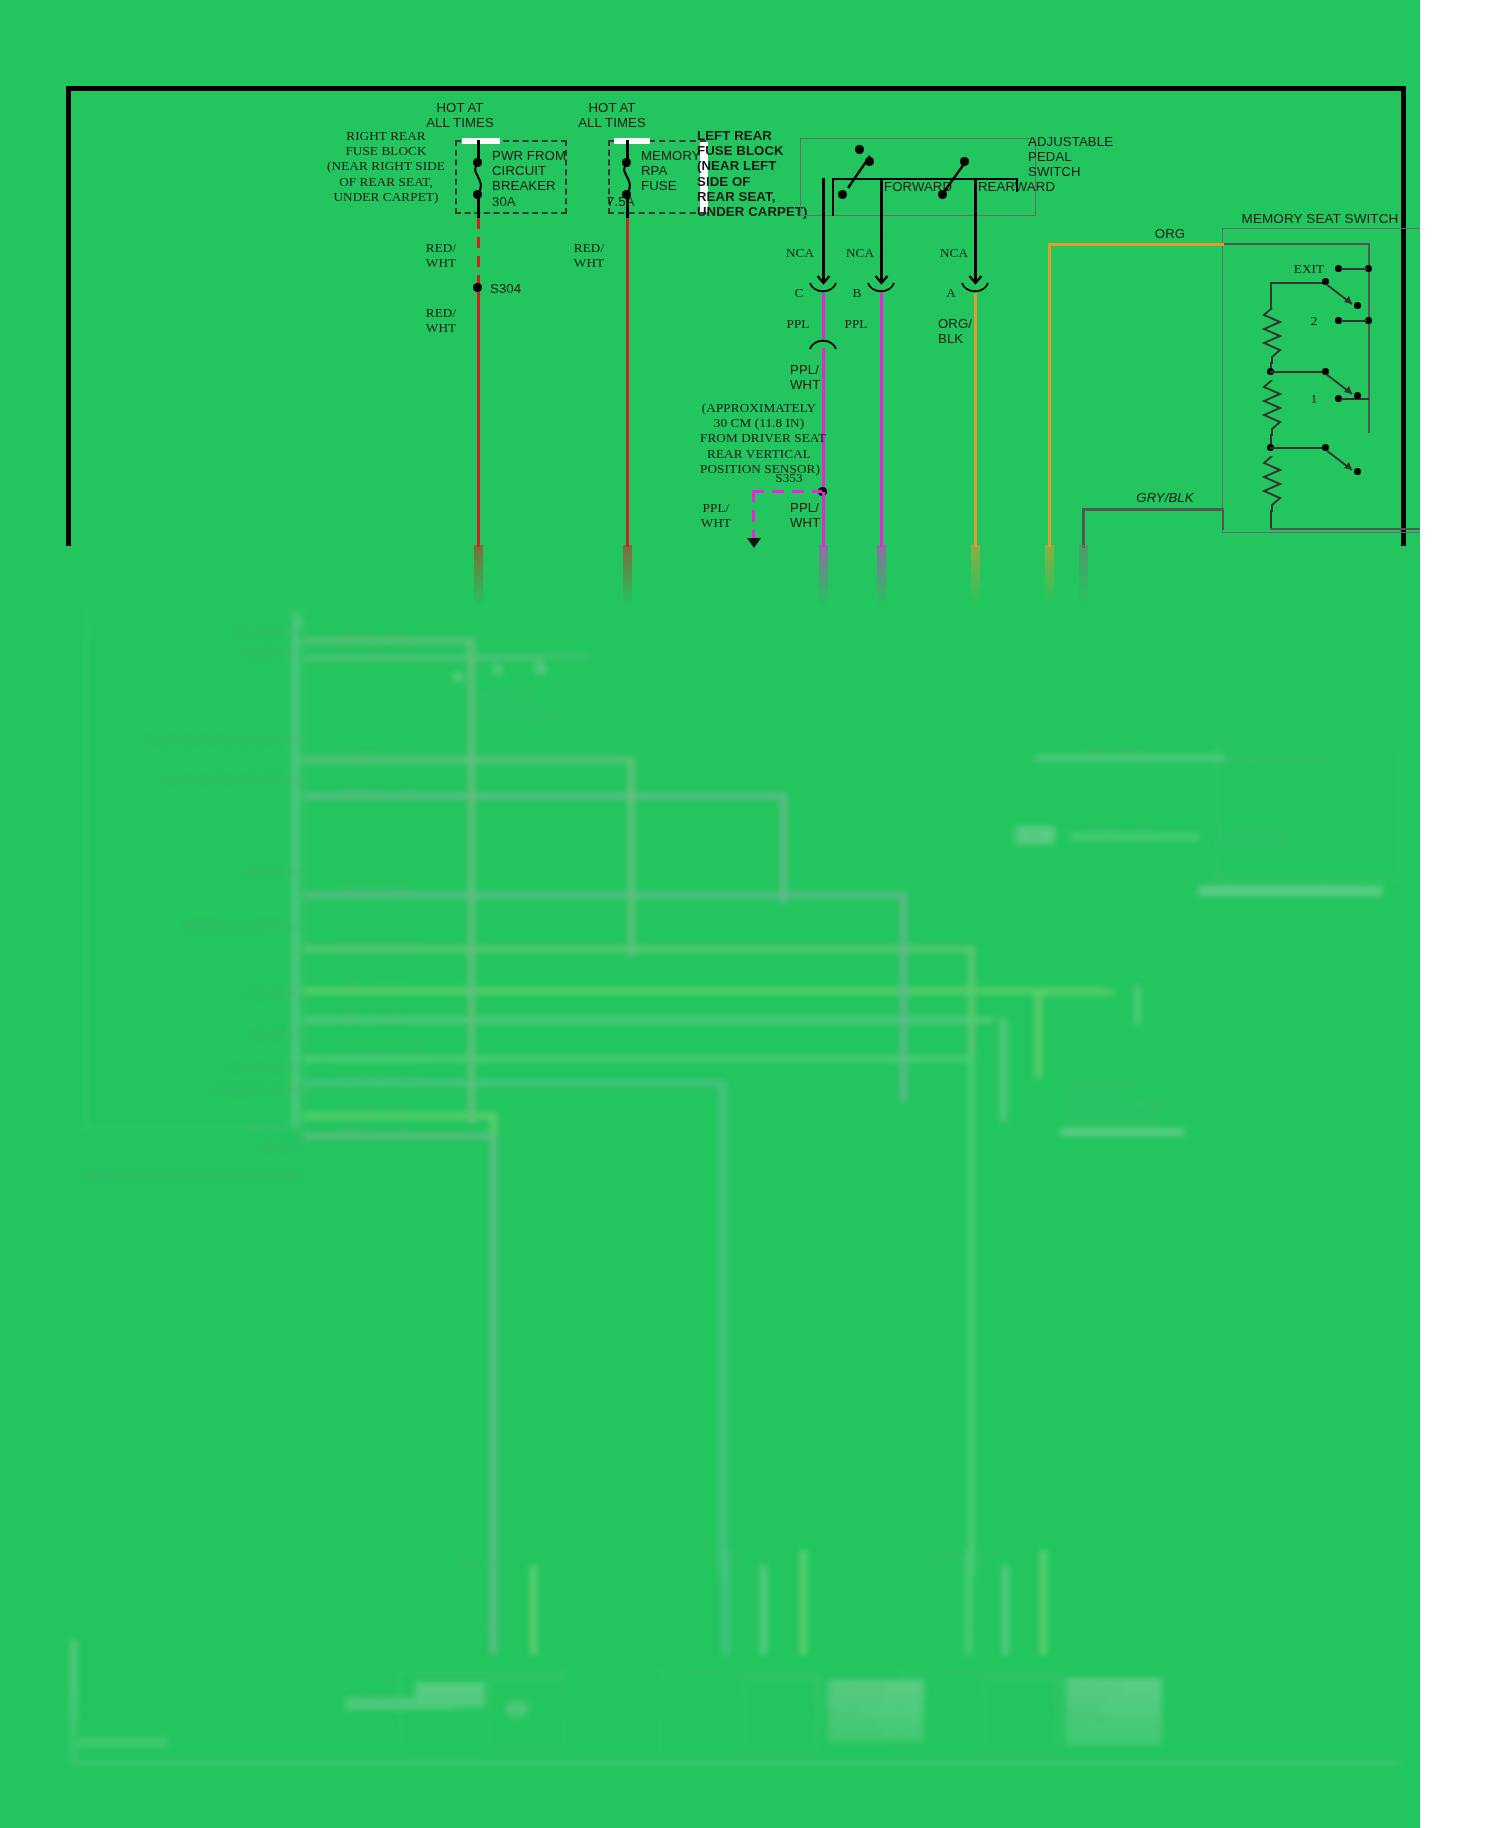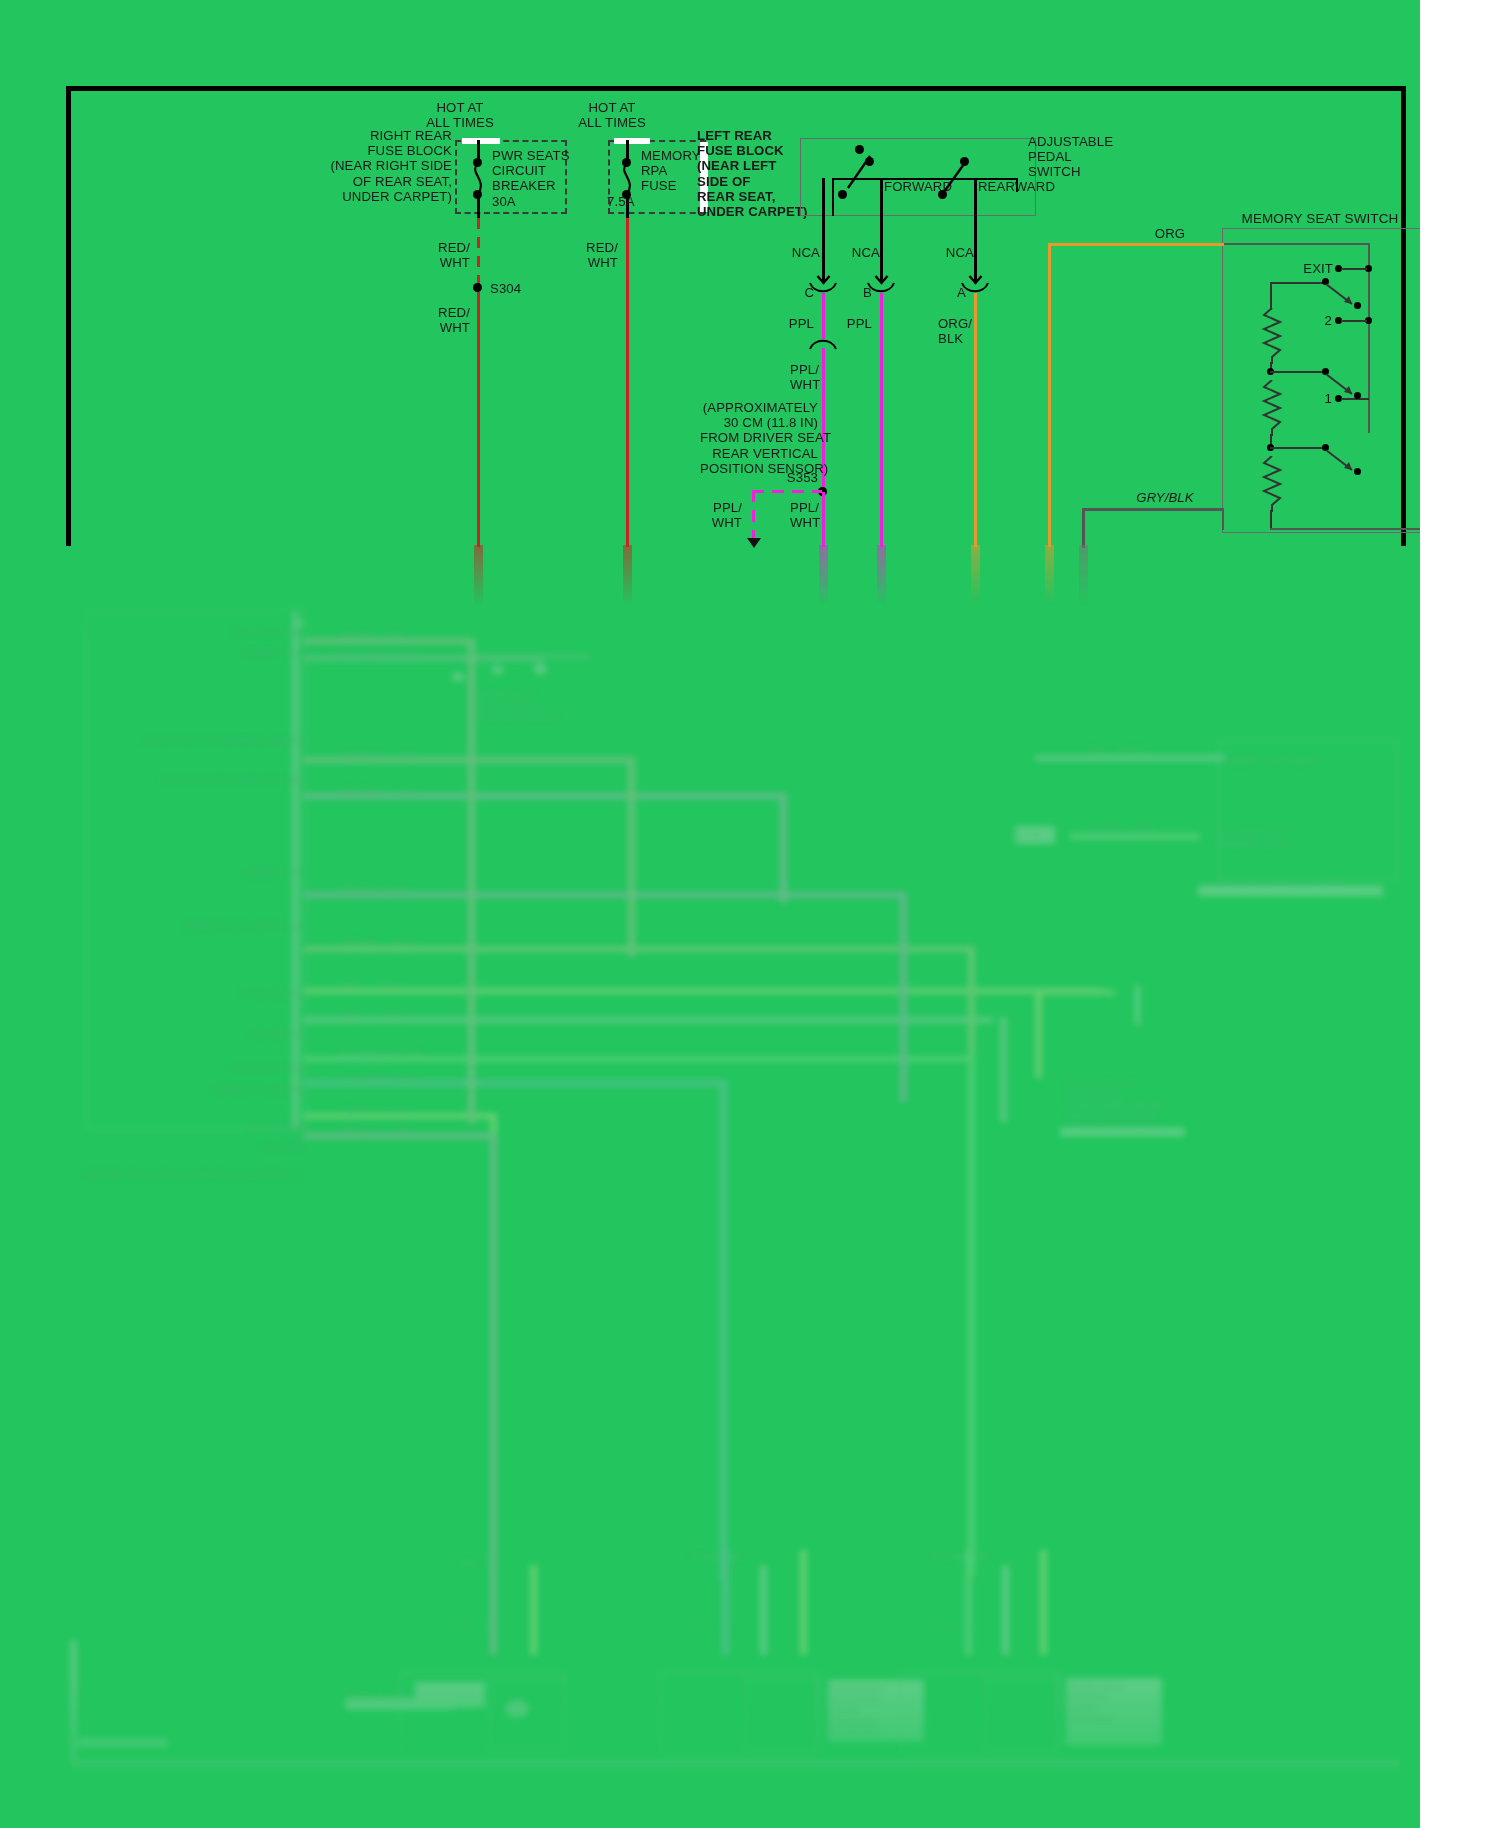--- a/index.html
+++ b/index.html
@@ -39,21 +39,21 @@
   
   .txt {
     position: absolute;
     font-size: 13.2px;
     line-height: 15.2px;
     color: #1a1a1a;
     white-space: pre;
     letter-spacing: 0.1px;
   }
   .txt.c { text-align: center; }
-  .txt.r { text-align: right; }
+  .txt.r { text-align: center; font-family: Liberation Serif, serif; }
   .txt.l { text-align: left; }
 
   .wire { position: absolute; }
   .vw { width: 3px; }
   .hw { height: 3px; }
 
   .dot {
     position: absolute;
     width: 9px; height: 9px;
     border-radius: 50%;
@@ -285,21 +285,21 @@
   <div style="position:absolute; left:462px; top:138px; width:38px; height:6px; background:#fff;"></div>
 
   <div class="wire vw" style="left:477px; top:140px; height:22px; background:#000;"></div>
   <div class="dot" style="left:473px; top:158px;"></div>
   <svg style="position:absolute; left:466px; top:164px;" width="26" height="32" viewBox="0 0 26 32">
     <path d="M12 0 C 2 8, 22 16, 12 30" stroke="#000" stroke-width="2.2" fill="none"></path>
   </svg>
   <div class="dot" style="left:473px; top:190px;"></div>
   <div class="wire vw" style="left:477px; top:196px; height:22px; background:#000;"></div>
 
-  <div class="txt l" style="left:492px; top:148px; width:80px;">PWR SEATS
+  <div class="txt l" style="left:492px; top:148px; width:80px;">PWR FROM
 CIRCUIT
 BREAKER</div>
   <div class="txt l" style="left:492px; top:194px; width:60px;">30A</div>
 
   <div class="wire vw" style="left:477px; top:218px; height:70px;
               background: repeating-linear-gradient(to bottom, #cc2222 0 11px, transparent 11px 19px);"></div>
   <div class="txt r" style="left:412px; top:240px; width:58px;">RED/
 WHT</div>
 
   <div class="dot" style="left:473px; top:283px;"></div>

